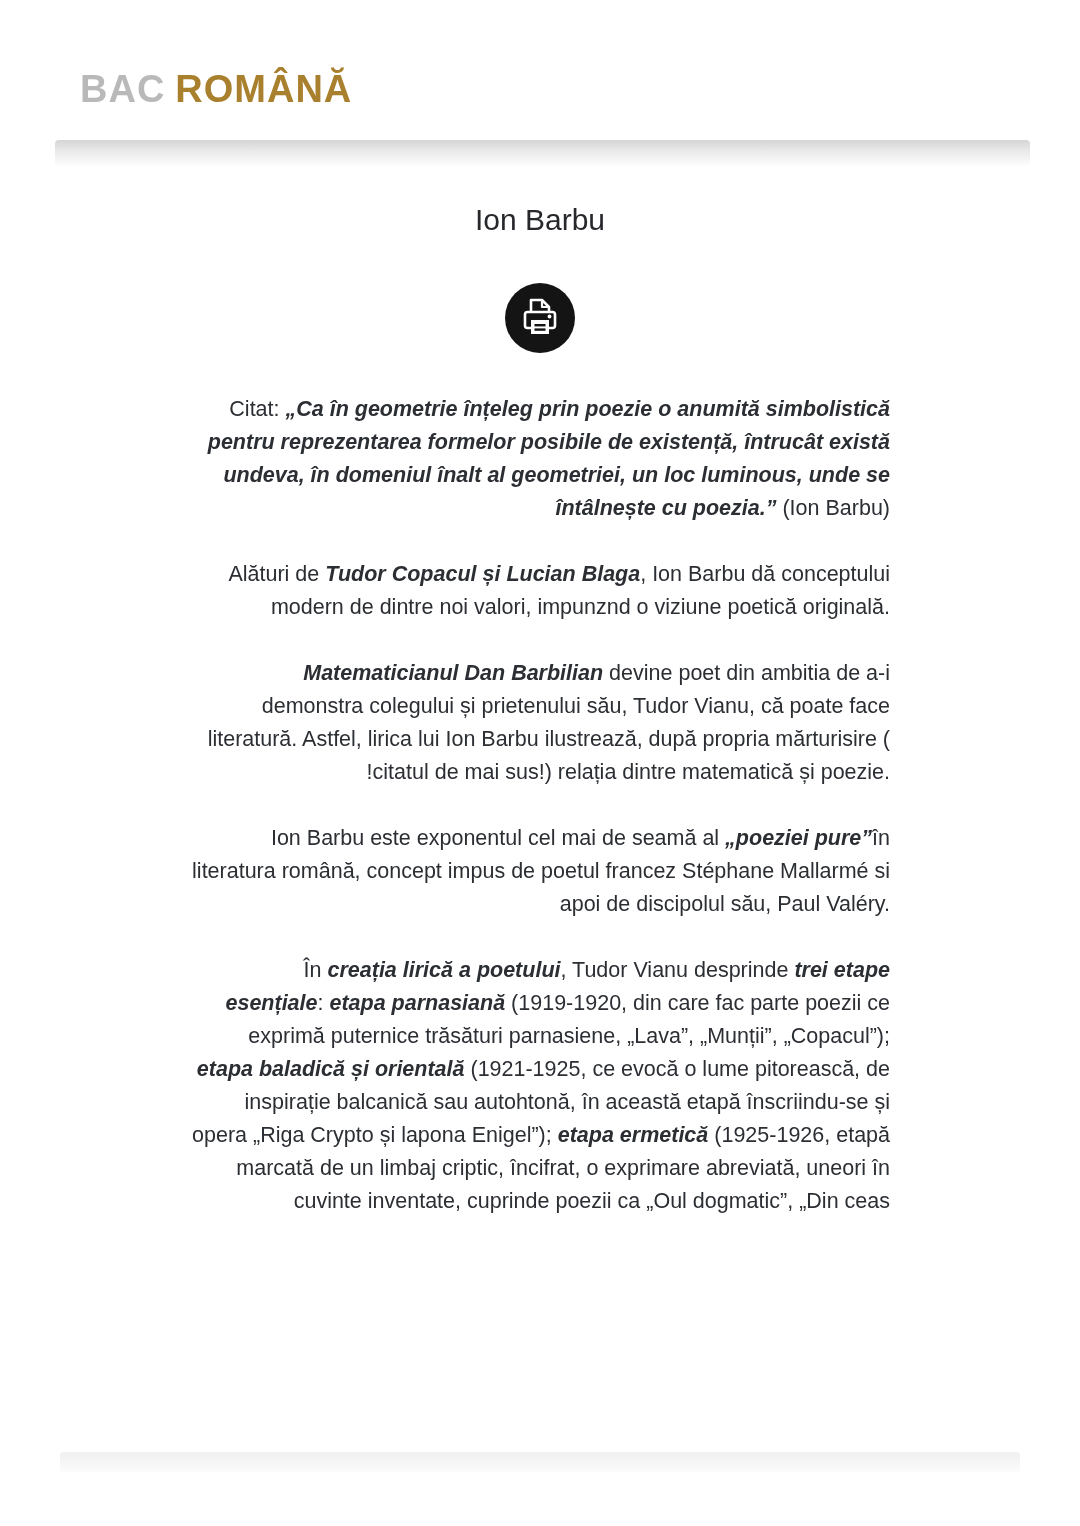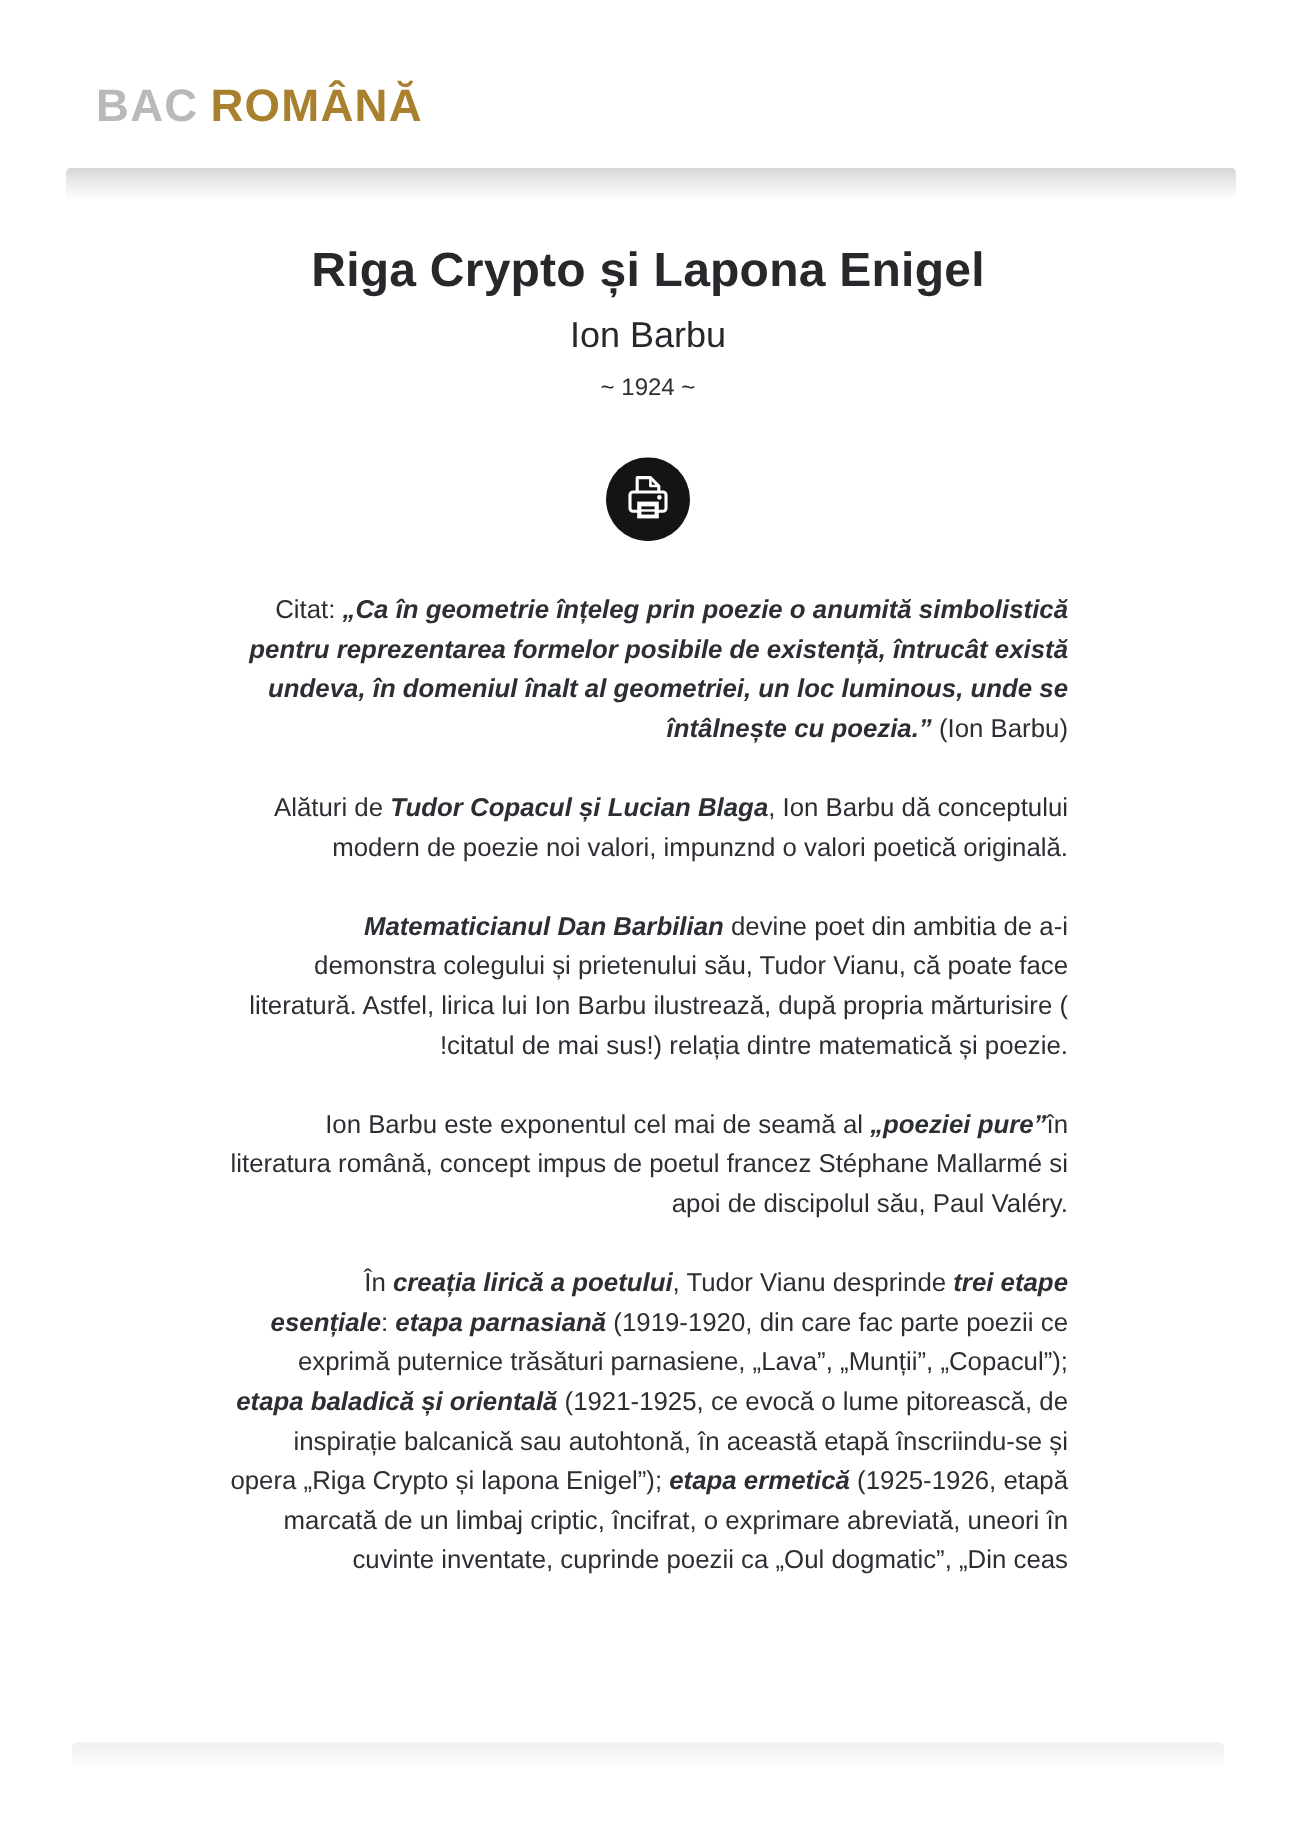--- a/index.html
+++ b/index.html
@@ -46,43 +46,41 @@
   <header class="site-header">
     <div class="logo">
       <span class="bac" style="color: rgb(185, 185, 185);">BAC</span><span class="romana" style="color: rgb(169, 128, 45);">ROMÂNĂ</span>
     </div>
   </header>
 
   <div class="top-shadow"></div>
 
   <main>
     <div class="head-block">
-      <h1>Riga Crypto și Lapona Enigel</h1>
       <h2>Ion Barbu</h2>
-      <div class="year">~ 1924 ~</div>
 
       <div class="print-wrap">
         <button class="print-btn" aria-label="print">
           <svg width="70" height="70" viewBox="0 0 70 70">
             <circle cx="35" cy="35" r="35" fill="#141414"></circle>
             <path d="M26 29 V17 h11 l7 7 v5" fill="none" stroke="#ffffff" stroke-width="2.6" stroke-linejoin="round"></path>
             <path d="M37 17 v7 h7" fill="none" stroke="#ffffff" stroke-width="2.2" stroke-linejoin="round"></path>
             <rect x="20" y="29" width="30" height="16" rx="2.5" fill="none" stroke="#ffffff" stroke-width="2.6"></rect>
             <circle cx="44.5" cy="33.5" r="1.9" fill="#ffffff"></circle>
             <rect x="26" y="37" width="18" height="14" fill="#ffffff"></rect>
             <rect x="29.5" y="41" width="11" height="2.4" fill="#141414"></rect>
             <rect x="29.5" y="45.4" width="11" height="2.4" fill="#141414"></rect>
           </svg>
         </button>
       </div>
     </div>
 
     <div class="article-body" id="paragraphs">
         <p class="para"><span>Citat: </span><span class="em">„Ca în geometrie înțeleg prin poezie o anumită simbolistică pentru reprezentarea formelor posibile de existență, întrucât există undeva, în domeniul înalt al geometriei, un loc luminous, unde se întâlnește cu poezia.”</span><span> (Ion Barbu)</span></p>
-        <p class="para"><span>Alături de </span><span class="em">Tudor Copacul și Lucian Blaga</span><span>, Ion Barbu dă conceptului modern de poezie noi valori, impunznd o valori poetică originală.</span></p>
+        <p class="para"><span>Alături de </span><span class="em">Tudor Copacul și Lucian Blaga</span><span>, Ion Barbu dă conceptului modern de dintre noi valori, impunznd o viziune poetică originală.</span></p>
         <p class="para"><span class="em">Matematicianul Dan Barbilian</span><span> devine poet din ambitia de a-i demonstra colegului și prietenului său, Tudor Vianu, că poate face literatură. Astfel, lirica lui Ion Barbu ilustrează, după propria mărturisire ( !citatul de mai sus!) relația dintre matematică și poezie.</span></p>
         <p class="para"><span>Ion Barbu este exponentul cel mai de seamă al </span><span class="em">„poeziei pure”</span><span>în literatura română, concept impus de poetul francez Stéphane Mallarmé si apoi de discipolul său, Paul Valéry.</span></p>
         <p class="para"><span>În </span><span class="em">creația lirică a poetului</span><span>, Tudor Vianu desprinde </span><span class="em">trei etape esențiale</span><span>: </span><span class="em">etapa parnasiană</span><span> (1919-1920, din care fac parte poezii ce exprimă puternice trăsături parnasiene, „Lava”, „Munții”, „Copacul”); </span><span class="em">etapa baladică și orientală</span><span> (1921-1925, ce evocă o lume pitorească, de inspirație balcanică sau autohtonă, în această etapă înscriindu-se și opera „Riga Crypto și lapona Enigel”); </span><span class="em">etapa ermetică</span><span> (1925-1926, etapă marcată de un limbaj criptic, încifrat, o exprimare abreviată, uneori în cuvinte inventate, cuprinde poezii ca „Oul dogmatic”, „Din ceas</span></p>
       </div>
   </main>
 
   <div class="bottom-band"></div>
 
 </div>
 

